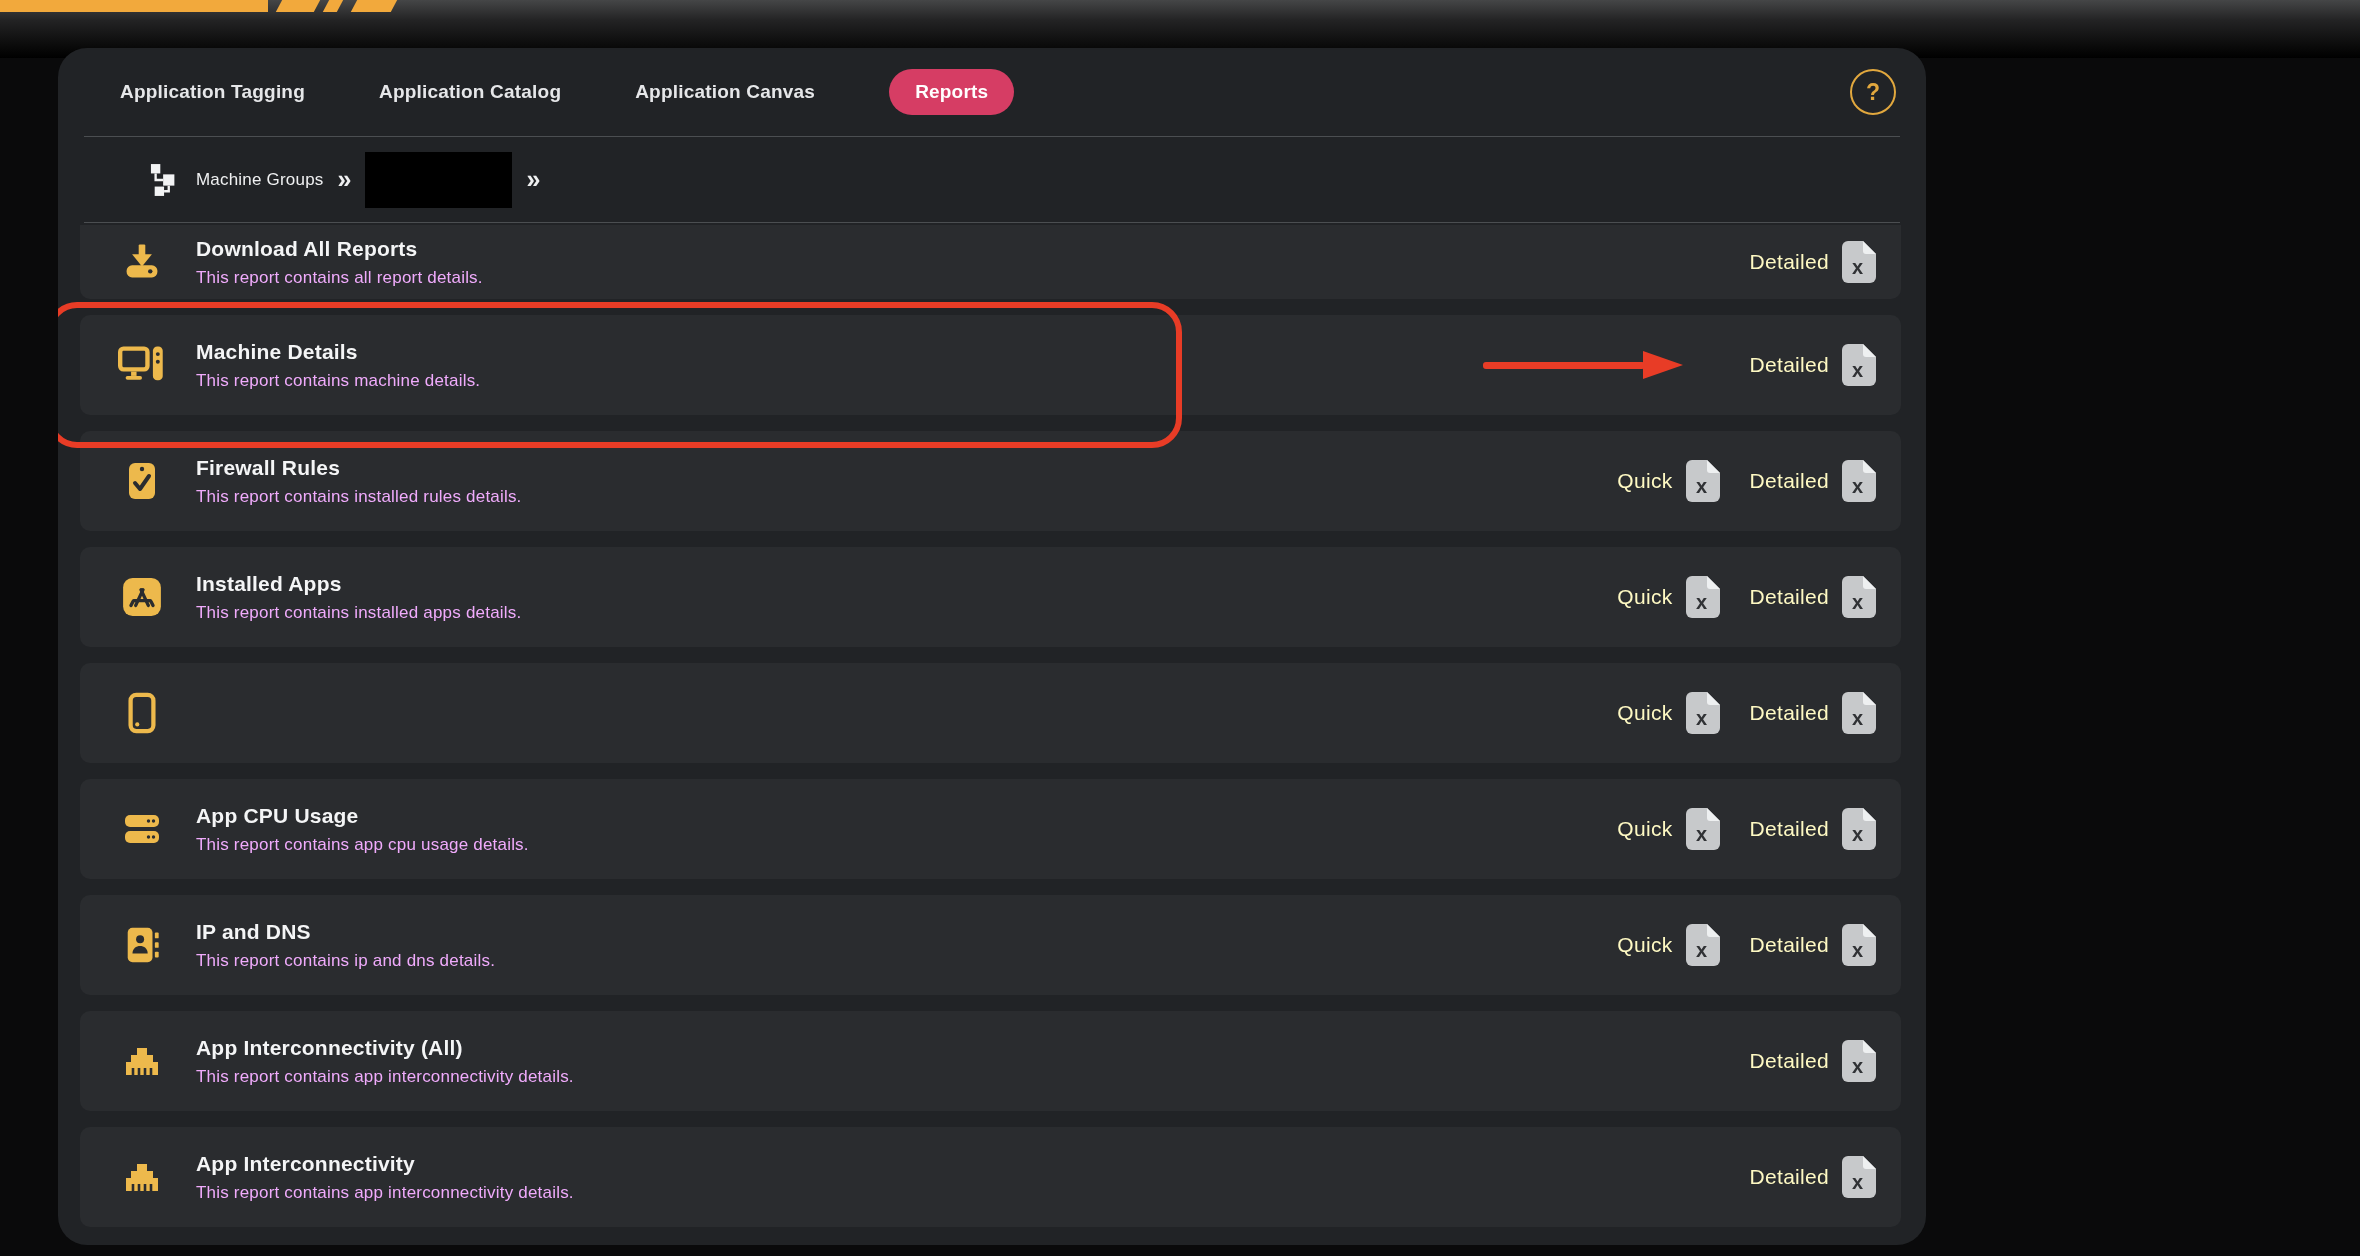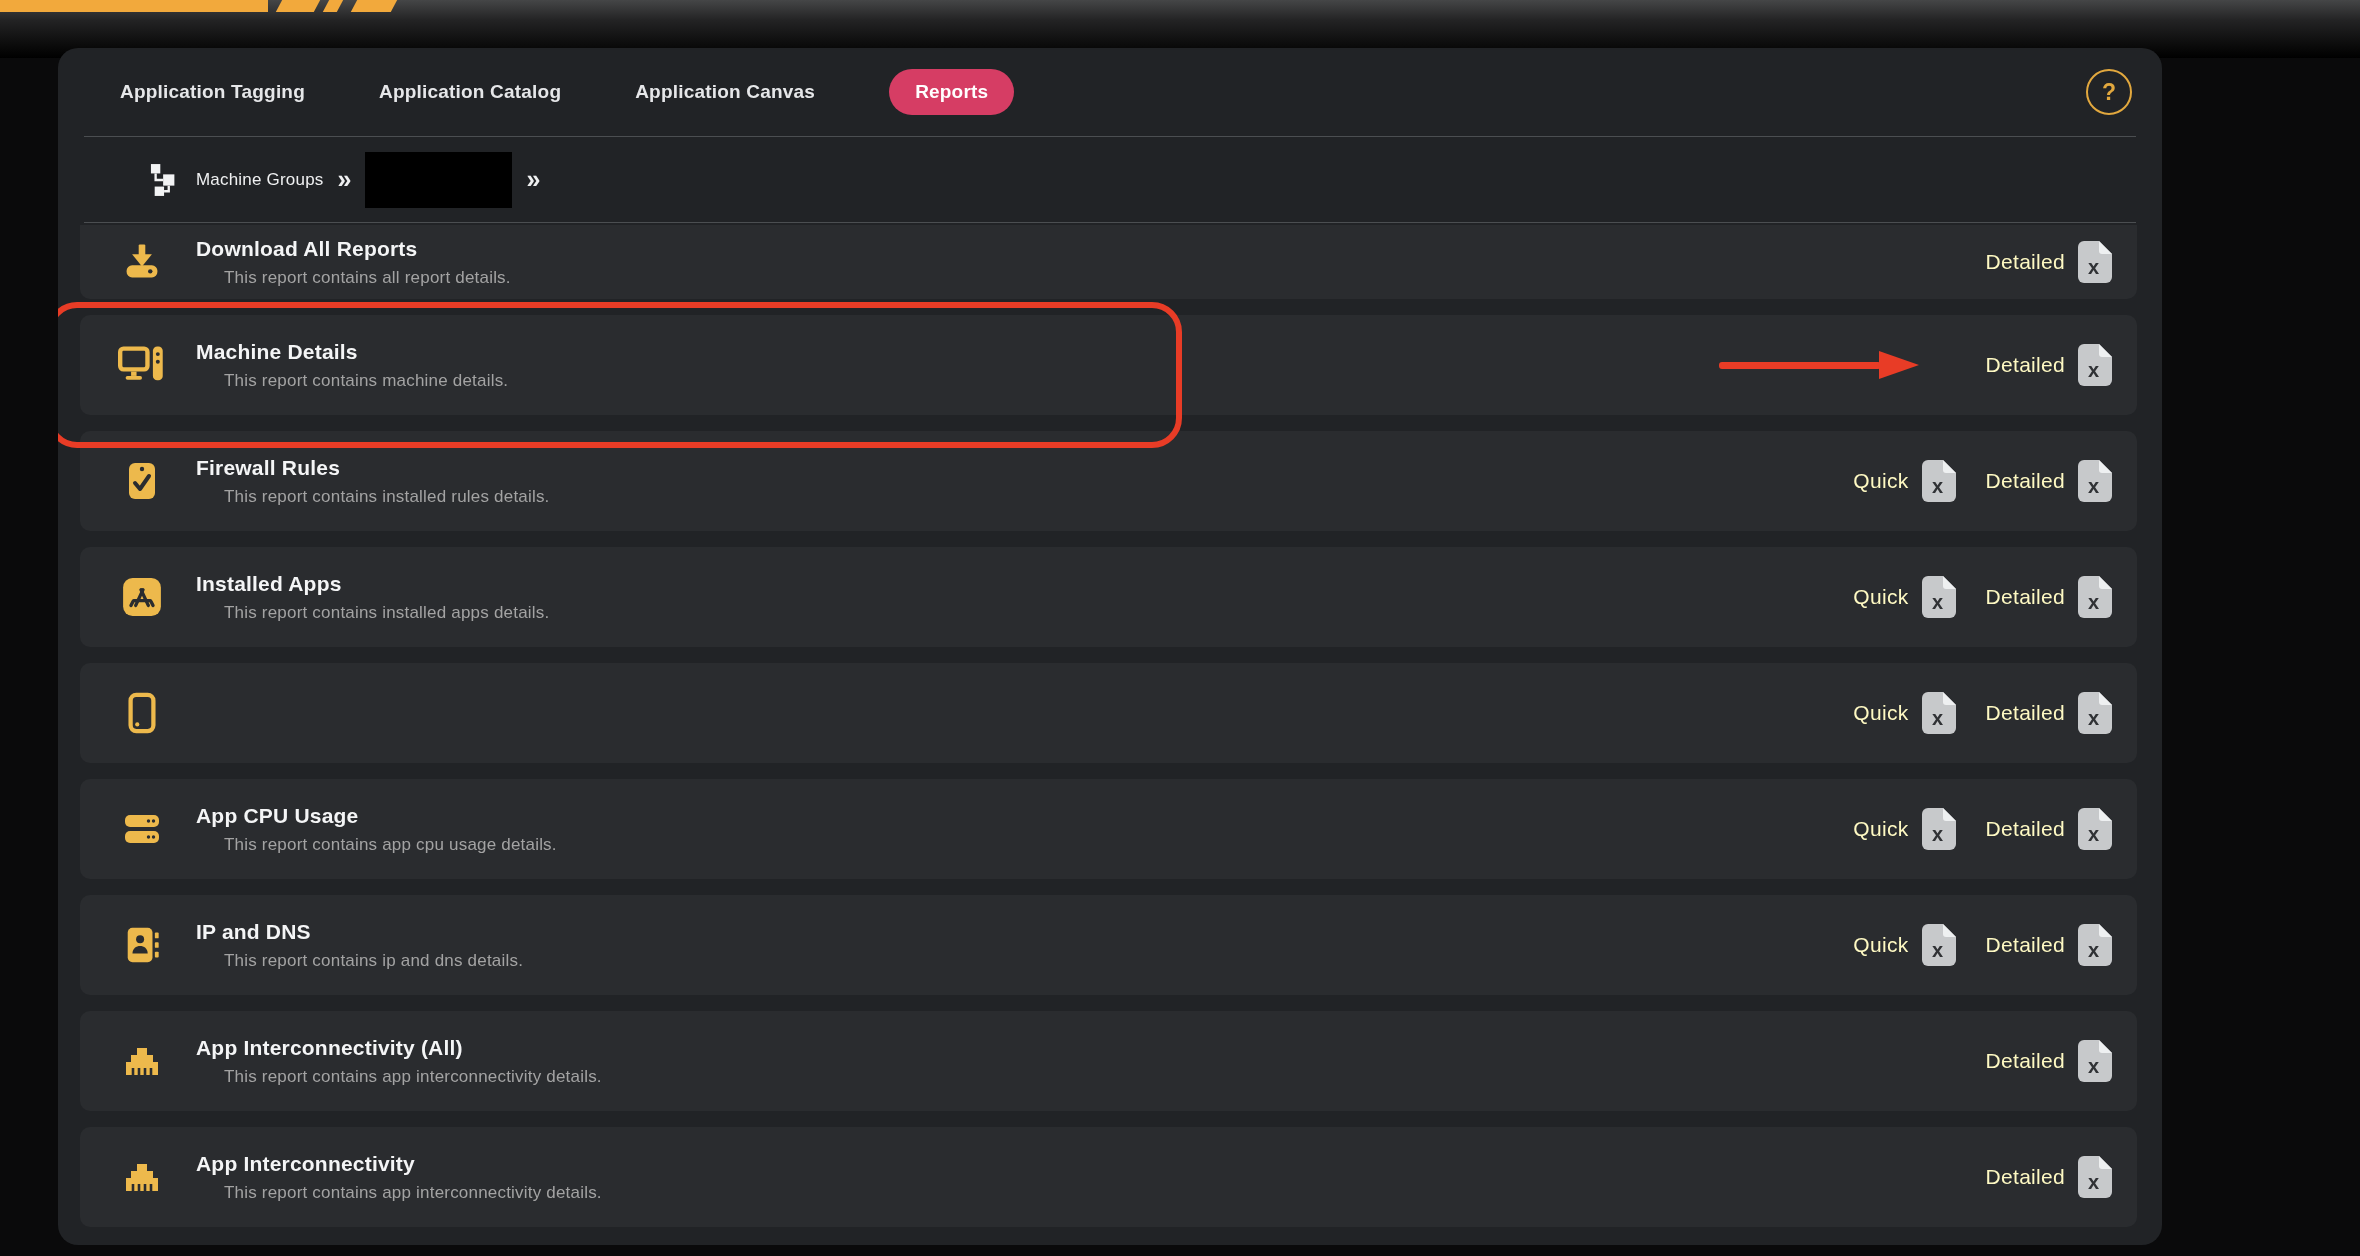--- a/index.html
+++ b/index.html
@@ -10,22 +10,22 @@
   
   .topbar { position:absolute; top:0; left:0; width:2360px; height:58px;
             background:linear-gradient(180deg,#454647 0%,#232324 35%,#0a0a0a 80%,#000 100%); }
   .logo-solid { position:absolute; top:0; left:0; width:268px; height:12px; background:#f2a93c; }
   .stripe { position:absolute; top:0; height:12px; background:#f2a93c; transform:skewX(-28deg); }
   .stripe.s1 { left:279px; width:38px; }
   .stripe.s2 { left:326px; width:14px; }
   .stripe.s3 { left:354px; width:40px; }
 
   
-  .card { position:absolute; left:58px; top:48px; width:2104px; height:1197px;
-          background:#212326; border-radius:20px; display:flex; flex-direction:column; }
+  .card { position:absolute; left:58px; top:48px; width:1868px; height:1197px;
+          background:#212326; border-radius:29px; display:flex; flex-direction:column; }
 
   .tabs { height:88px; display:flex; align-items:center; padding:0 30px 0 62px; gap:74px; }
   .tab { font-size:19px; font-weight:600; color:#e6e7e9; letter-spacing:.2px; cursor:pointer; white-space:nowrap; }
   .tab.active { background:#d63d64; color:#fff; font-weight:700; padding:12px 26px; border-radius:24px; }
   .help-btn { margin-left:auto; width:46px; height:46px; border:2px solid #e2a83e; border-radius:50%;
               display:flex; align-items:center; justify-content:center; color:#e2a83e;
               font-size:23px; font-weight:700; cursor:pointer; }
 
   .divider { border-top:1px solid #4b4e51; margin:0 26px; }
 
@@ -35,21 +35,21 @@
   .bc-sep { font-size:25px; font-weight:700; color:#eff0f1; margin:0 14px; }
   .bc-redacted { width:147px; height:56px; background:#000; }
 
   .report-list { flex:1; padding:2px 25px 0 22px; overflow:hidden; }
   .report-row { position:relative; height:100px; background:#2a2c2f; border-radius:10px;
                 display:flex; align-items:center; padding:0 25px 0 38px; margin-bottom:16px; }
   .report-row.clipped { height:74px; border-radius:0 0 10px 10px; }
   .report-icon { width:48px; display:flex; justify-content:center; align-items:center; margin-right:30px; }
   .report-text { display:flex; flex-direction:column; gap:7px; }
   .report-title { font-size:21px; font-weight:700; color:#f4f5f6; letter-spacing:.2px; }
-  .report-desc { font-size:17px; color:#a3a3a3; letter-spacing:.2px;margin-left:28px; }
+  .report-desc { font-size:17px; color:#f0abfc; letter-spacing:.2px; }
 
   .actions { margin-left:auto; display:flex; align-items:center; gap:30px; }
   .action { display:flex; align-items:center; gap:13px; cursor:pointer; }
   .action-label { font-size:21px; color:#fef9c3; letter-spacing:.3px; }
   .file-icon { display:flex; }
 
   
   .annotation-box { position:absolute; left:-33px; top:-13px; width:1135px; height:146px;
                     border:6px solid #e83c26; border-radius:30px; pointer-events:none; z-index:5; }
   .annotation-arrow { position:absolute; right:218px; top:50%; transform:translateY(-50%);

